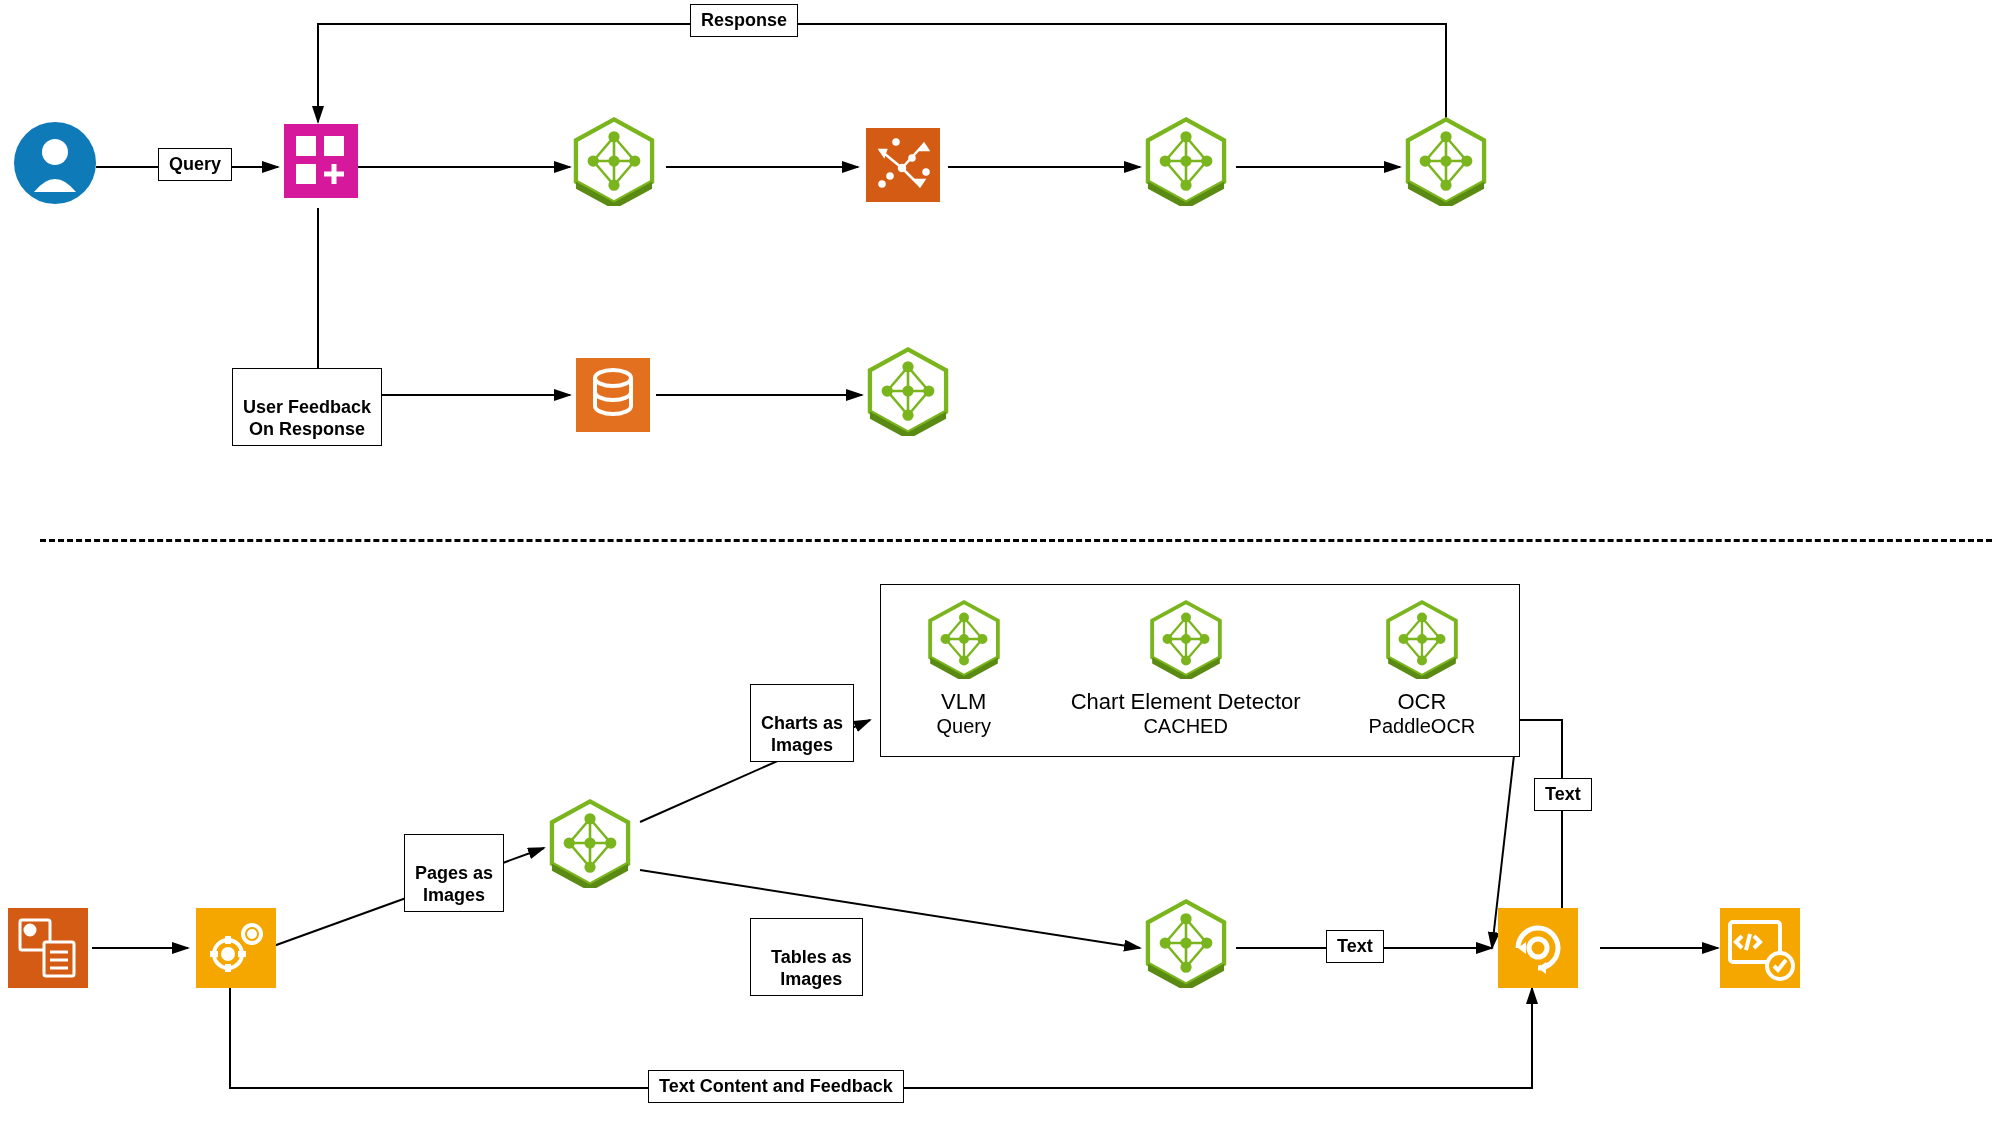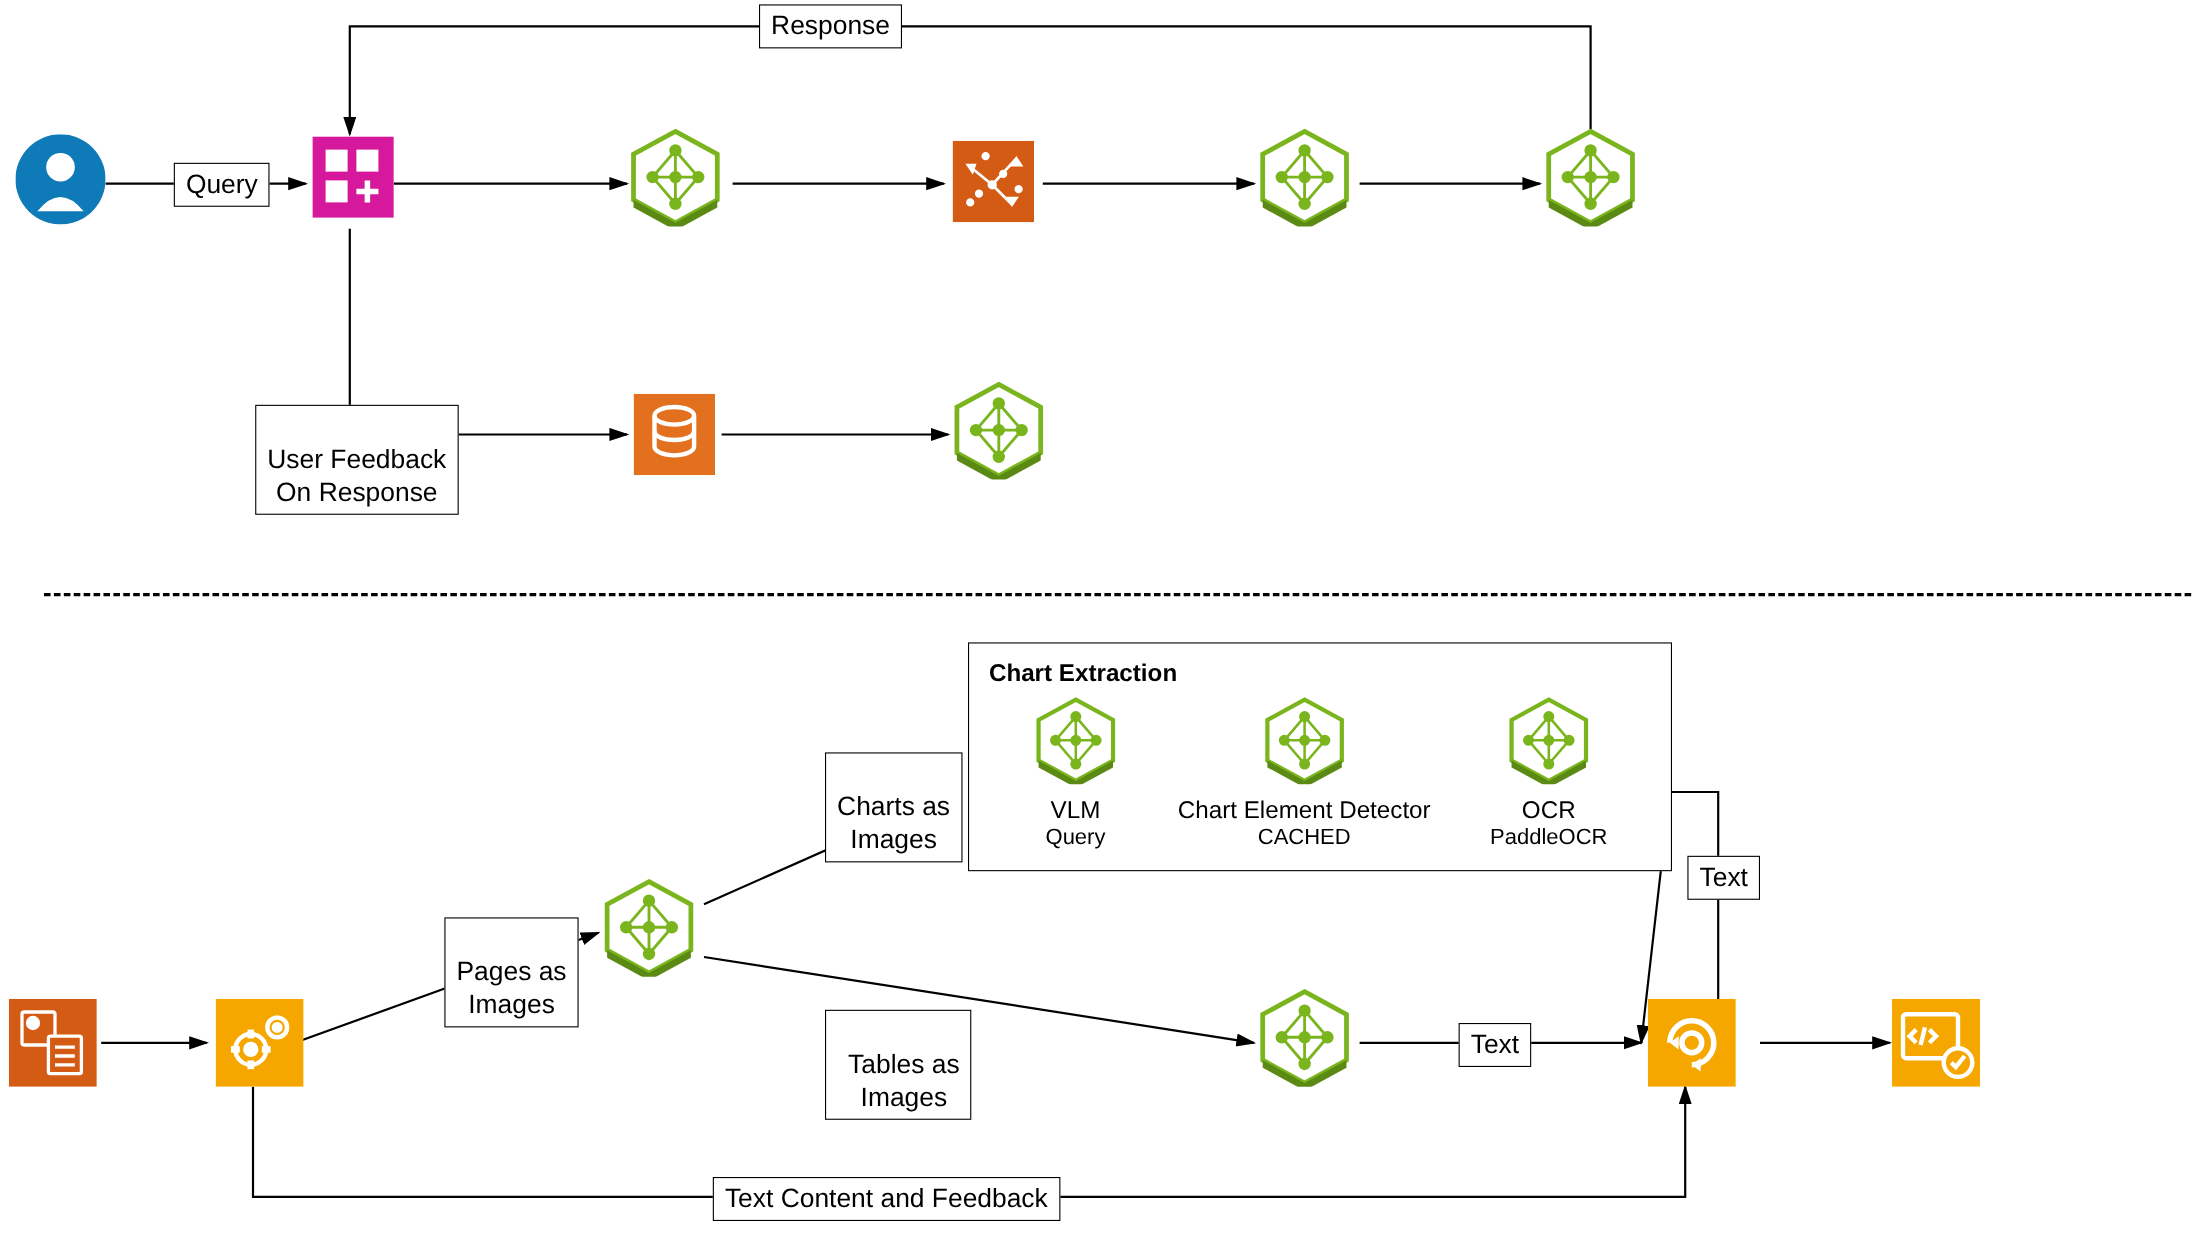--- a/index.html
+++ b/index.html
@@ -9,38 +9,39 @@
     width: 1999px;
     height: 1129px;
     position: relative;
   }
   .node { position: absolute; text-align: center; }
   .lbl-bubble {
     position: absolute;
     background: #fff;
     border: 1.5px solid #000;
     padding: 4px 10px;
-    font-size: 24px;
+    font-size: 18px;
     text-align: center;
     line-height: 1.25;
+    font-weight: bold;
   }
   svg.connectors {
     position: absolute; left: 0; top: 0;
     width: 1999px; height: 1129px;
     pointer-events: none;
   }
   .hexicon { width: 88px; height: 90px; }
   .chart-box {
     position: absolute;
     border: 1.5px solid #000;
     background: #fff;
     padding: 14px 18px 18px 18px;
   }
   .chart-title { font-weight: 700; font-size: 22px; text-align: left; margin-bottom: 8px; }
-  .chart-row { display: flex; gap: 54px; justify-content: center; align-items: flex-start; }
+  .chart-row { display: flex; gap: 68px; justify-content: center; align-items: flex-start; }
   .chart-item { text-align: center; }
   .chart-item .t1 { font-size: 22px; margin-top: 6px; }
   .chart-item .t2 { font-size: 20px; }
   .dashline {
     position: absolute; left: 40px; right: 7px; top: 539px;
     border-top: 3px dashed #000; height: 0;
   }
 </style>
 </head>
 <body>
@@ -298,21 +299,20 @@
   <span>Charts as
 Images</span>
 </div>
 
 <div class="lbl-bubble" style="left:750px; top:918px; white-space:pre-line;padding-left:20px;">
   <span>Tables as
 Images</span>
 </div>
 
 <div class="chart-box" style="left:880px; top:584px; width:640px;">
-  <div class="chart-title">Chart Extraction</div>
   <div class="chart-row">
     <div class="chart-item">
       <svg class="hexicon" style="width:78px;height:80px" viewBox="0 0 100 104">
         <polygon points="50,4 94,28 94,76 50,100 6,76 6,28" fill="#fff" stroke="#7ab51d" stroke-width="5"></polygon>
         <polygon points="50,100 6,76 6,84 50,108 94,84 94,76" fill="#5a8a14"></polygon>
         <g stroke="#7ab51d" stroke-width="3" fill="#7ab51d">
           <line x1="50" y1="24" x2="26" y2="52"></line>
             <line x1="50" y1="24" x2="74" y2="52"></line>
           <line x1="26" y1="52" x2="50" y2="80"></line>
             <line x1="74" y1="52" x2="50" y2="80"></line>

